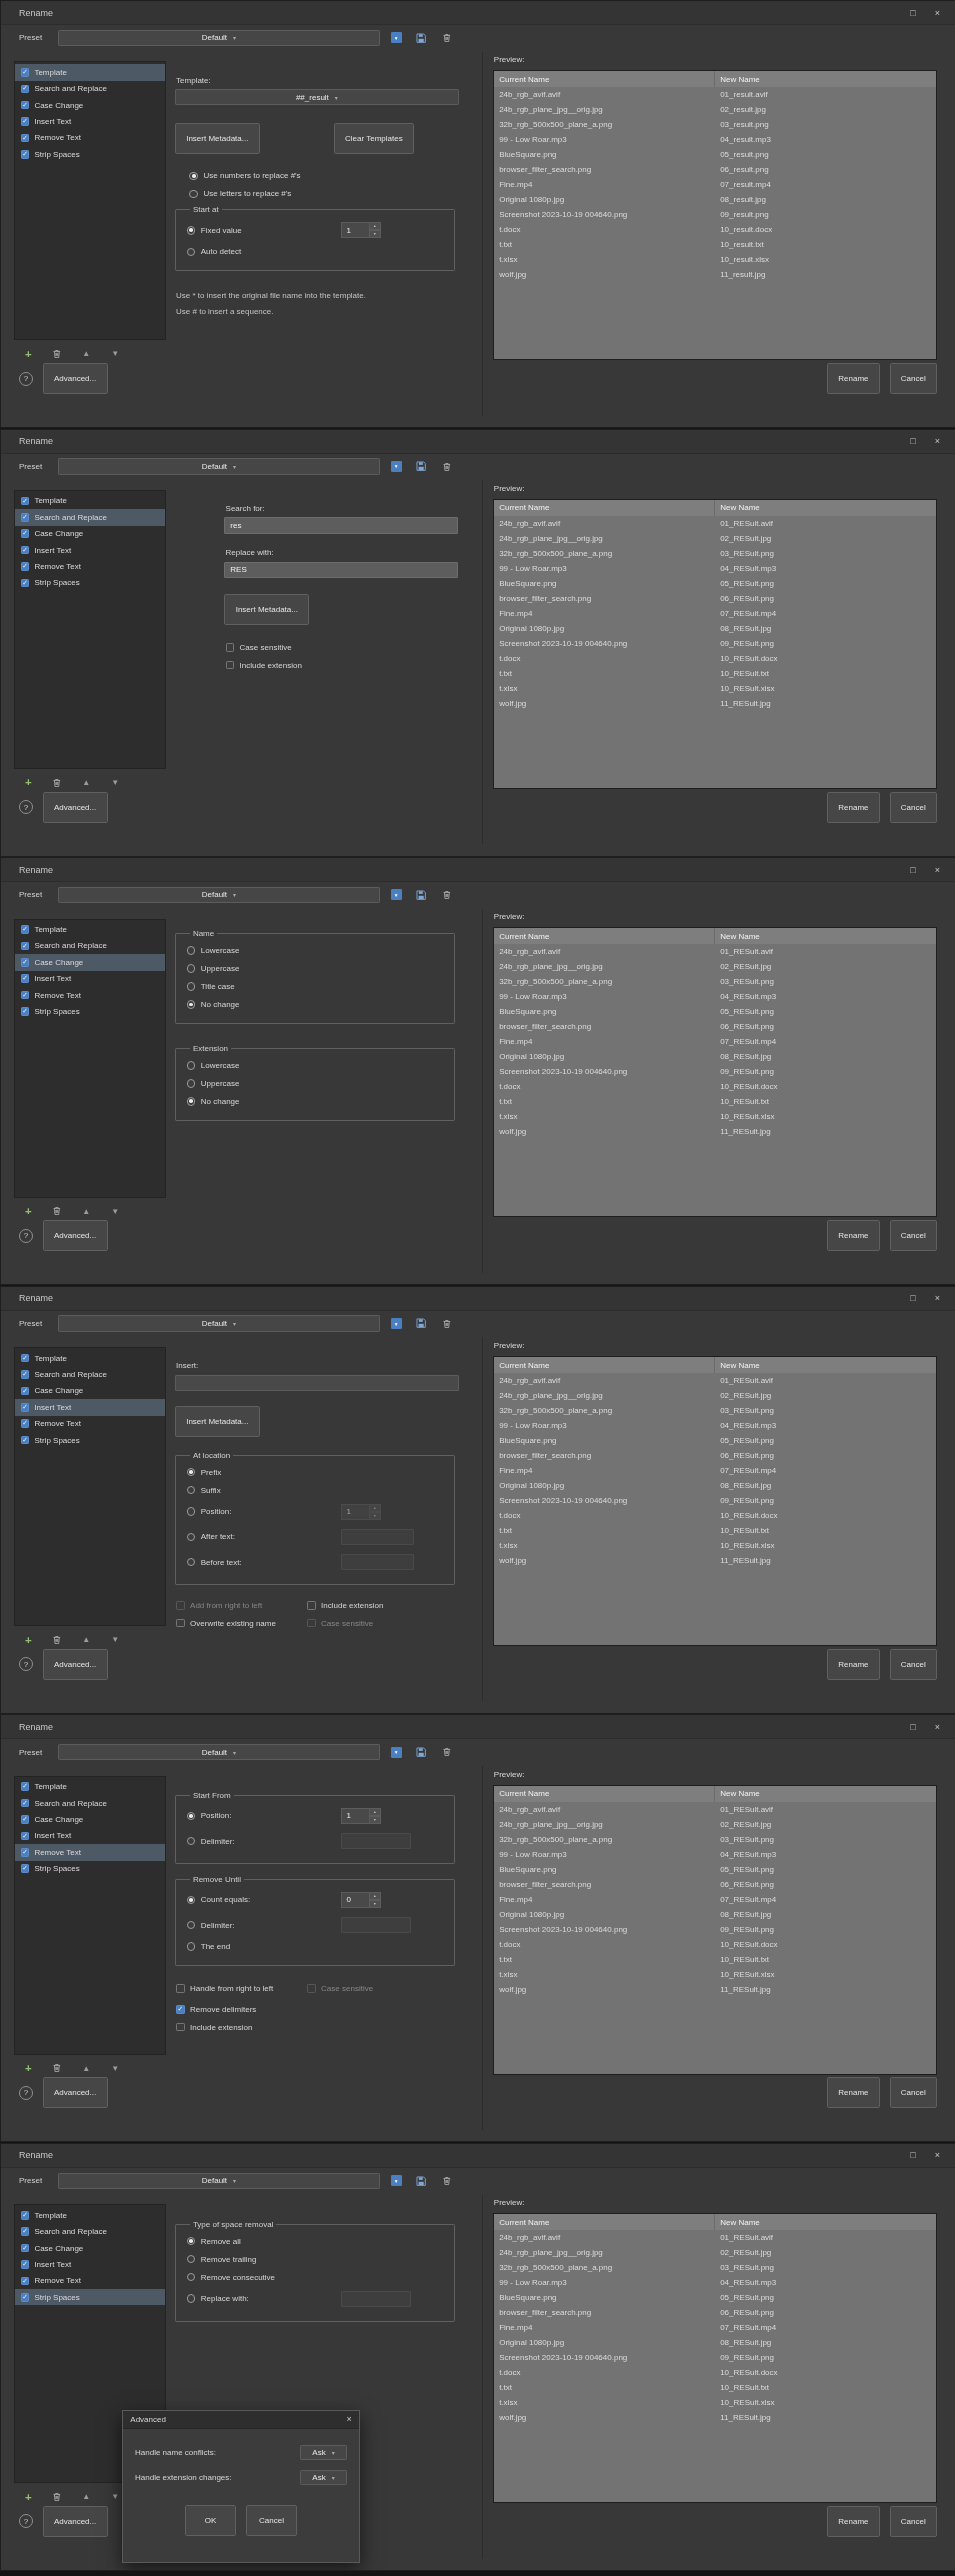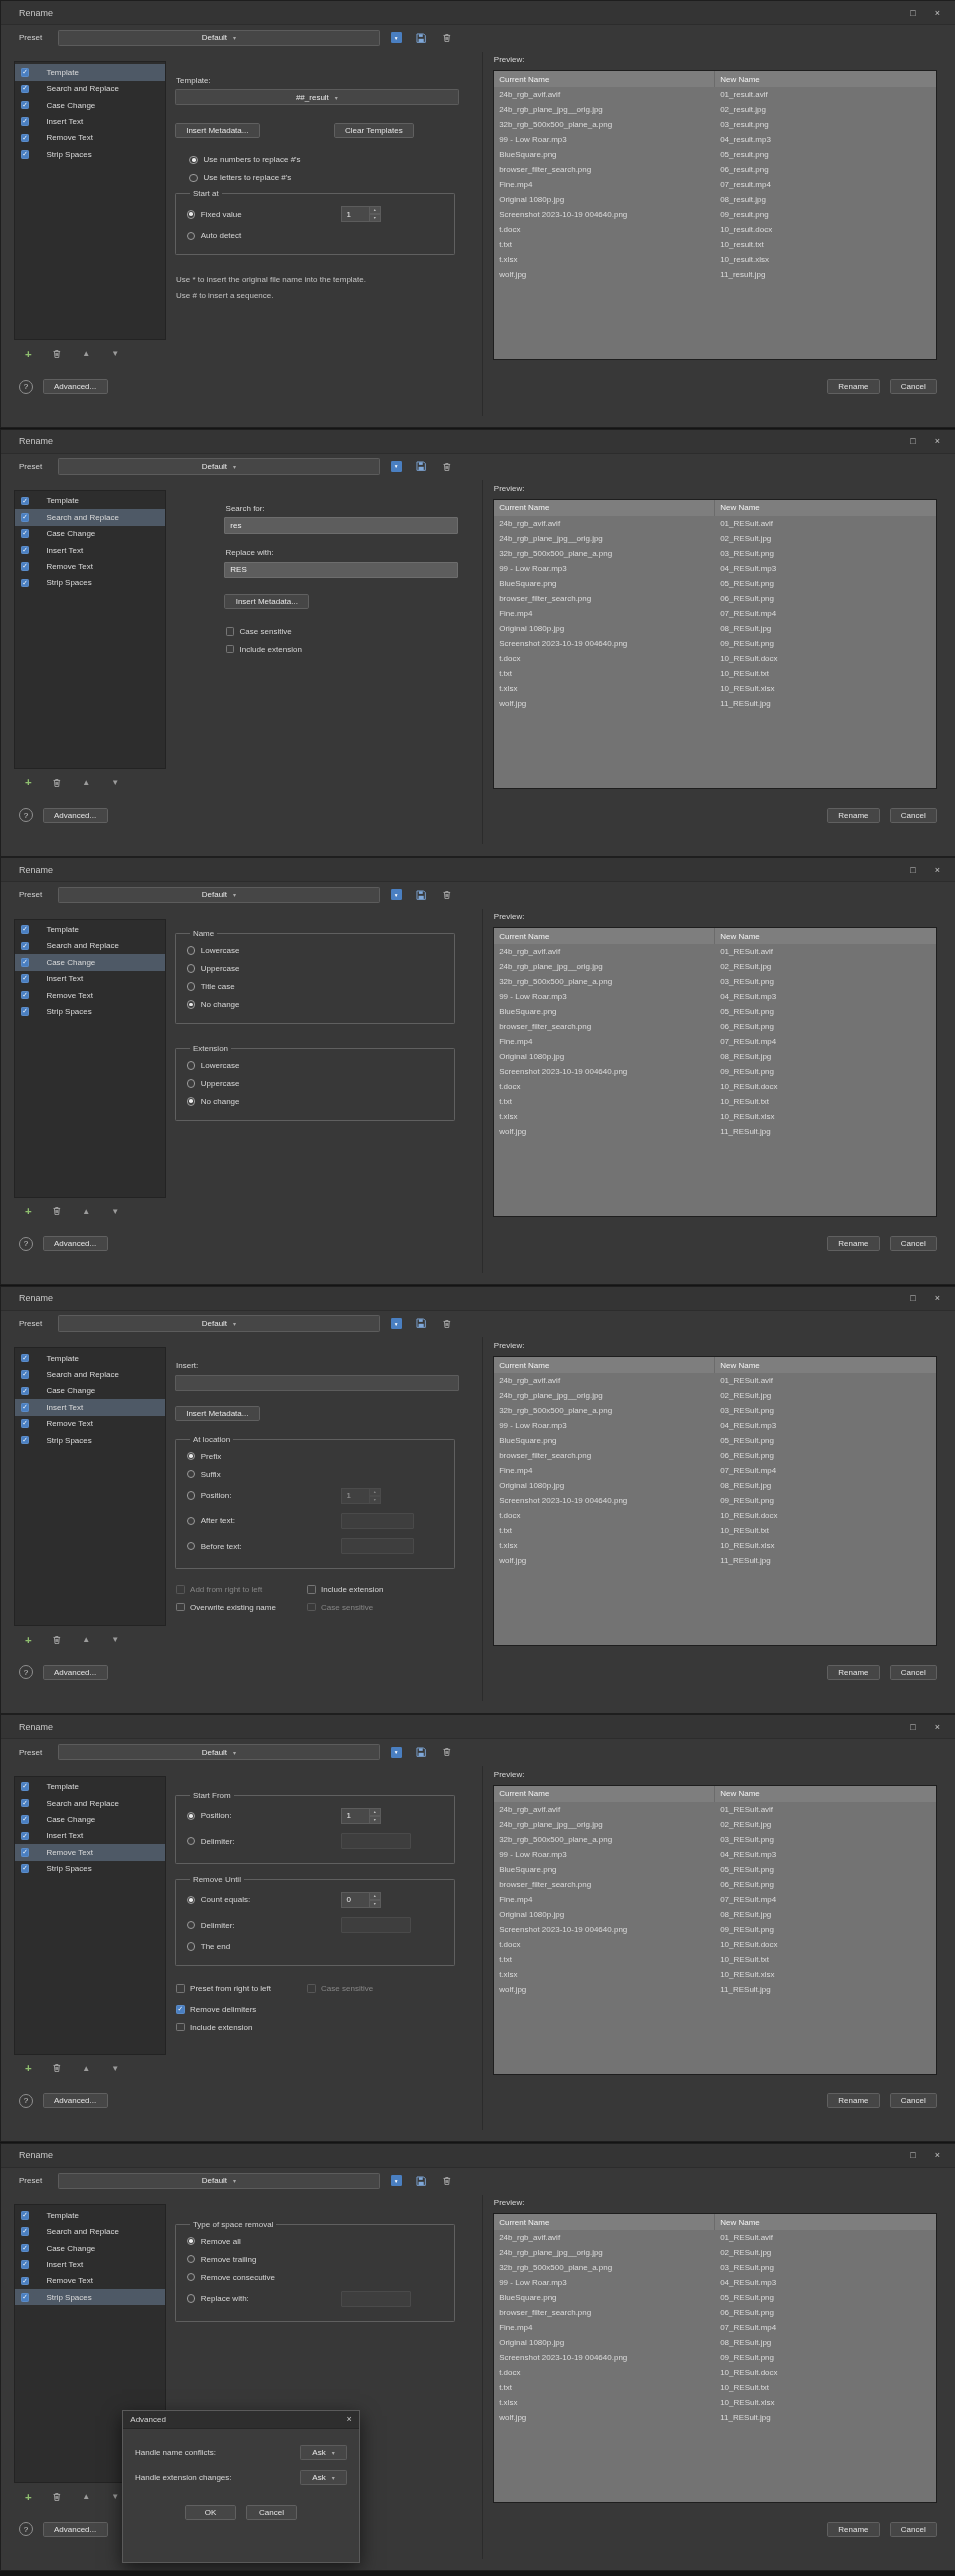--- a/index.html
+++ b/index.html
@@ -14,21 +14,21 @@
 .combo{background:#464646;border:0.6px solid #5c5c5c;border-radius:1.2px;height:16.4px;display:flex;align-items:center;justify-content:center;padding:0 5.5px;color:#e8e8e8}
 .combo .arrow{color:#a8a8a8;font-size:6px;margin-left:6px}
 .preset-combo{width:322px}
 .combo.small{width:47px;height:15px}
 .combo.wide{width:284px}
 .iconbtn{width:18px;height:17px;display:flex;align-items:center;justify-content:center;border-radius:1.2px}
 .preset-menu-glyph{width:11px;height:11px;background:#4a7fc1;border-radius:1.2px;color:#fff;font-size:5.5px;display:flex;align-items:center;justify-content:center}
 .dlg-body{display:flex;padding:1.2px 13.4px 0 13.4px;align-items:flex-start}
 .left-col{width:152px;margin-top:9.7px}
 .oplist{background:#2d2d2d;border:0.6px solid #232323;height:279px;padding-top:1.8px}
-.side-item{height:16.4px;display:flex;align-items:center;gap:17px;padding:0 5.5px}
+.side-item{height:16.4px;display:flex;align-items:center;gap:5px;padding:0 5.5px}
 .side-item.selected{background:#4e5966}
 .side-label{color:#dadada}
 .cb{width:8.5px;height:8.5px;flex:none;border:0.6px solid #767676;background:#3b3b3b;border-radius:1.2px;display:flex;align-items:center;justify-content:center}
 .cb.checked{background:#4a7fc1;border-color:#5b8cc9}
 .cb .tick{color:#fff;font-size:6.7px;line-height:1}
 .cb.dim{opacity:.5}
 .side-toolbar{display:flex;align-items:center;gap:6px;padding:5.5px 2.4px}
 .tool{width:23px;height:16px;display:flex;align-items:center;justify-content:center;color:#9c9c9c;font-size:8px}
 .tool.add{color:#8fbf6f;font-size:11.5px;font-weight:bold}
 .main{width:316px;padding:24px 9.7px 0 8.5px;position:relative}
@@ -38,21 +38,21 @@
 .table{background:#737373;border:0.6px solid #1e1e1e;height:290px}
 .thead{display:flex;height:16px;background:#7e7e7e;color:#f2f2f2}
 .th{display:flex;align-items:center;padding:0 5.5px}
 .th.c1{width:221px;border-right:0.6px solid #6b6b6b}
 .th.c2{flex:1}
 .tr{display:flex;height:15px}
 .td{display:flex;align-items:center;padding:0 5.5px;white-space:nowrap;overflow:hidden;color:#dcdcdc}
 .td.c1{width:221px}
 .td.c2{flex:1}
 .footer{position:absolute;left:18px;right:18px;bottom:33px;display:flex;align-items:center;gap:9.7px}
-.btn{background:#464646;border:0.6px solid #606060;border-radius:1.8px;color:#e4e4e4;font-size:8px;font-family:inherit;height:15px;padding:0 10.3px;cursor:default}
+.btn{background:#464646;border:0.6px solid #606060;border-radius:1.8px;color:#e4e4e4;font-size:8px;font-family:inherit;height:31px;padding:0 10.3px;cursor:default}
 .help-btn{width:14px;height:14px;flex:none;border-radius:50%;border:0.6px solid #909090;color:#cfcfcf;display:flex;align-items:center;justify-content:center;font-size:8px}
 .spacer{flex:1}
 .flabel{margin:0 0 4.2px 1.2px;color:#d6d6d6}
 .input{background:#494949;border:0.6px solid #5c5c5c;border-radius:1px;height:16.4px;display:flex;align-items:center;padding:0 4.9px;color:#f0f0f0}
 .input.lite{background:#5d5d5d;border-color:#6d6d6d}
 .input.disabled{background:#3e3e3e;border-color:#4a4a4a}
 .w385{width:234px}.w468{width:284px}.w120{width:73px}.w116{width:70px}
 .btnrow{display:flex;margin-top:18px}
 .btnrow .btn+.btn{margin-left:74px}
 .radio{width:8.5px;height:8.5px;border-radius:50%;border:0.6px solid #9c9c9c;background:#3c3c3c;display:inline-flex;align-items:center;justify-content:center;flex:none}
@@ -1048,21 +1048,21 @@
           <span class="input disabled w116"></span>
         </div>
         <div class="grow">
           <span class="radio"></span>
           <span class="rlabel">The end</span>
         </div>
       </div>
       <div class="check-grid mt30">
         <div class="check-row">
             <span class="cb"></span>
-            <span class="lbl">Preset from right to left</span>
+            <span class="lbl">Handle from right to left</span>
           </div>
         <div class="check-row muted">
             <span class="cb dim"></span>
             <span class="lbl">Case sensitive</span>
           </div>
       </div>
       <div class="check-row mt6">
           <span class="cb checked">
             <span class="tick">✓</span>
           </span>

